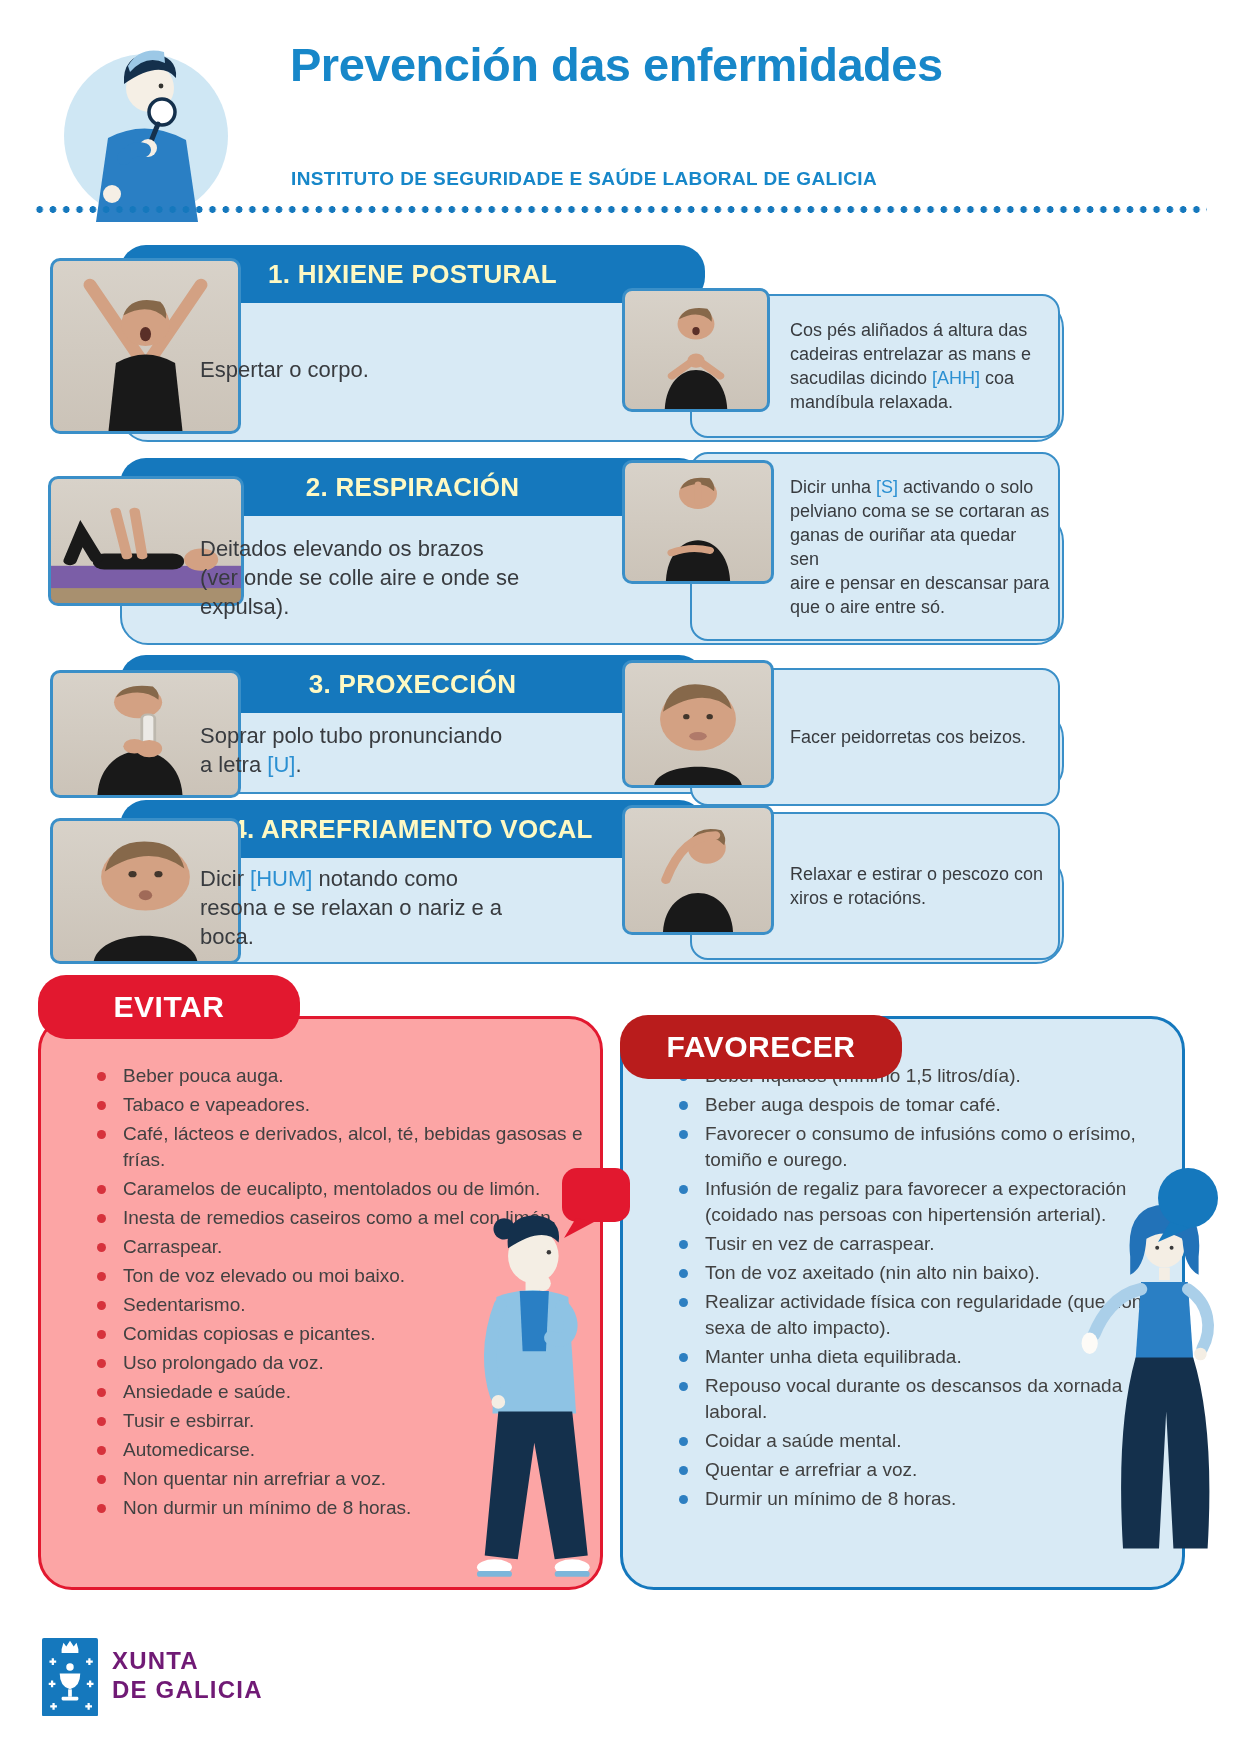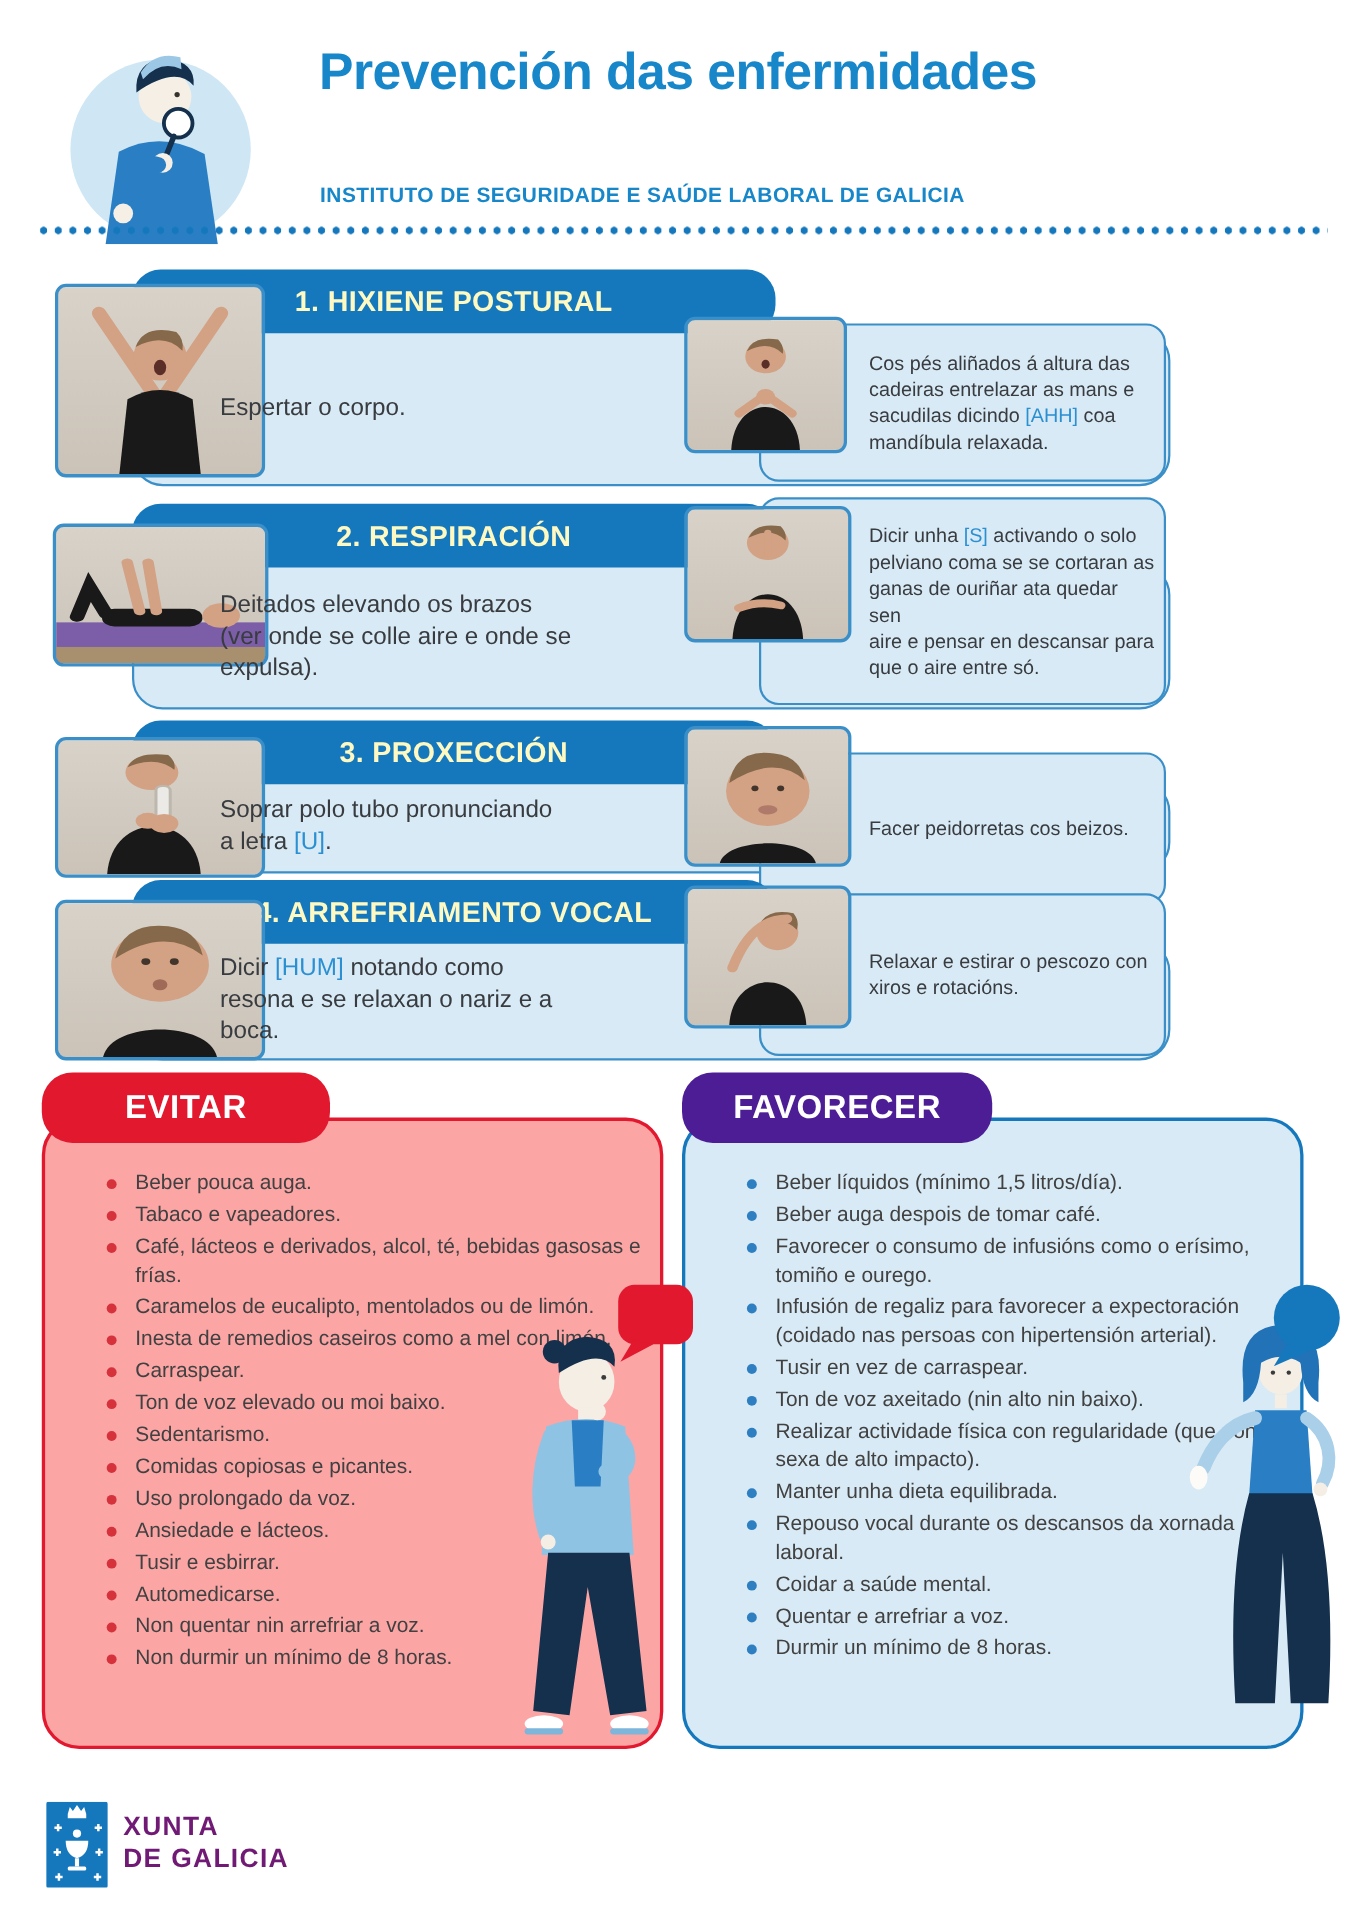--- a/index.html
+++ b/index.html
@@ -36,33 +36,33 @@
 
   .s0 .tab{top:245px;} .s0 .panel{top:300px;height:138px;} .s0 .ltext{top:300px;height:138px;}
   .s0 .rbox{top:294px;height:144px;} .s0 .lp{left:50px;top:258px;width:185px;height:170px;}
   .s0 .rp{left:622px;top:288px;width:142px;height:118px;}
 
   .s1 .tab{top:458px;} .s1 .panel{top:513px;height:128px;} .s1 .ltext{top:513px;height:128px;}
   .s1 .rbox{top:452px;height:189px;} .s1 .lp{left:48px;top:476px;width:190px;height:124px;}
   .s1 .rp{left:622px;top:460px;width:146px;height:118px;}
 
   .s2 .tab{top:655px;} .s2 .panel{top:710px;height:80px;} .s2 .ltext{top:706px;height:88px;}
-  .s2 .rbox{top:668px;height:138px;margin-top:16px;} .s2 .lp{left:50px;top:670px;width:185px;height:122px;}
+  .s2 .rbox{top:668px;height:138px;} .s2 .lp{left:50px;top:670px;width:185px;height:122px;}
   .s2 .rp{left:622px;top:660px;width:146px;height:122px;}
 
   .s3 .tab{top:800px;} .s3 .panel{top:855px;height:105px;} .s3 .ltext{top:855px;height:105px;}
   .s3 .rbox{top:812px;height:148px;} .s3 .lp{left:50px;top:818px;width:185px;height:140px;}
   .s3 .rp{left:622px;top:805px;width:146px;height:124px;}
 
   
   .bigtab{position:absolute;top:975px;height:64px;border-radius:28px;z-index:3;
           display:flex;align-items:center;justify-content:center;color:#fff;
           font-size:30px;font-weight:bold;letter-spacing:0.5px;}
   .tb-evitar{left:38px;width:262px;background:#e2182f;}
-  .tb-favorecer{left:620px;width:282px;background:#4c1d95;}
+  .tb-favorecer{left:620px;width:282px;background:#b91c1c;margin-top:40px;}
   .bigbox{position:absolute;top:1016px;width:565px;height:574px;border-radius:34px;
           box-sizing:border-box;z-index:1;}
   .bx-evitar{left:38px;background:#fca5a5;border:3px solid #e2182f;}
   .bx-favorecer{left:620px;background:#d8eaf5;border:3px solid #1578bd;}
   .bigbox ul{margin:0;padding:44px 14px 0 52px;list-style:none;}
   .bigbox li{position:relative;padding-left:30px;margin-bottom:3px;
              font-size:19px;line-height:26px;color:#414141;}
   .bigbox li::before{content:"";position:absolute;left:4px;top:8.5px;width:9px;height:9px;
                      border-radius:50%;background:var(--bullet);}
   .bx-evitar{--bullet:#d6323c;}
@@ -242,21 +242,21 @@
         <li>Beber pouca auga.</li>
         <li>Tabaco e vapeadores.</li>
         <li>Café, lácteos e derivados, alcol, té, bebidas gasosas e frías.</li>
         <li>Caramelos de eucalipto, mentolados ou de limón.</li>
         <li>Inesta de remedios caseiros como a mel con limón.</li>
         <li>Carraspear.</li>
         <li>Ton de voz elevado ou moi baixo.</li>
         <li>Sedentarismo.</li>
         <li>Comidas copiosas e picantes.</li>
         <li>Uso prolongado da voz.</li>
-        <li>Ansiedade e lácteos.</li>
+        <li>Ansiedade e saúde.</li>
         <li>Tusir e esbirrar.</li>
         <li>Automedicarse.</li>
         <li>Non quentar nin arrefriar a voz.</li>
         <li>Non durmir un mínimo de 8 horas.</li>
       </ul>
   </div>
   <div class="char" style="left:440px;top:1188px;width:175px;height:400px;">
     <svg viewBox="0 0 180 410">
       <circle cx="66" cy="42" r="11" fill="#14304c"></circle>
       <ellipse cx="96" cy="70" rx="26" ry="28" fill="#f4eee4"></ellipse>

